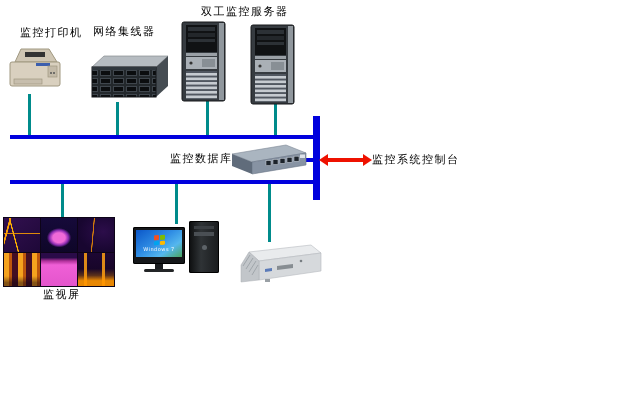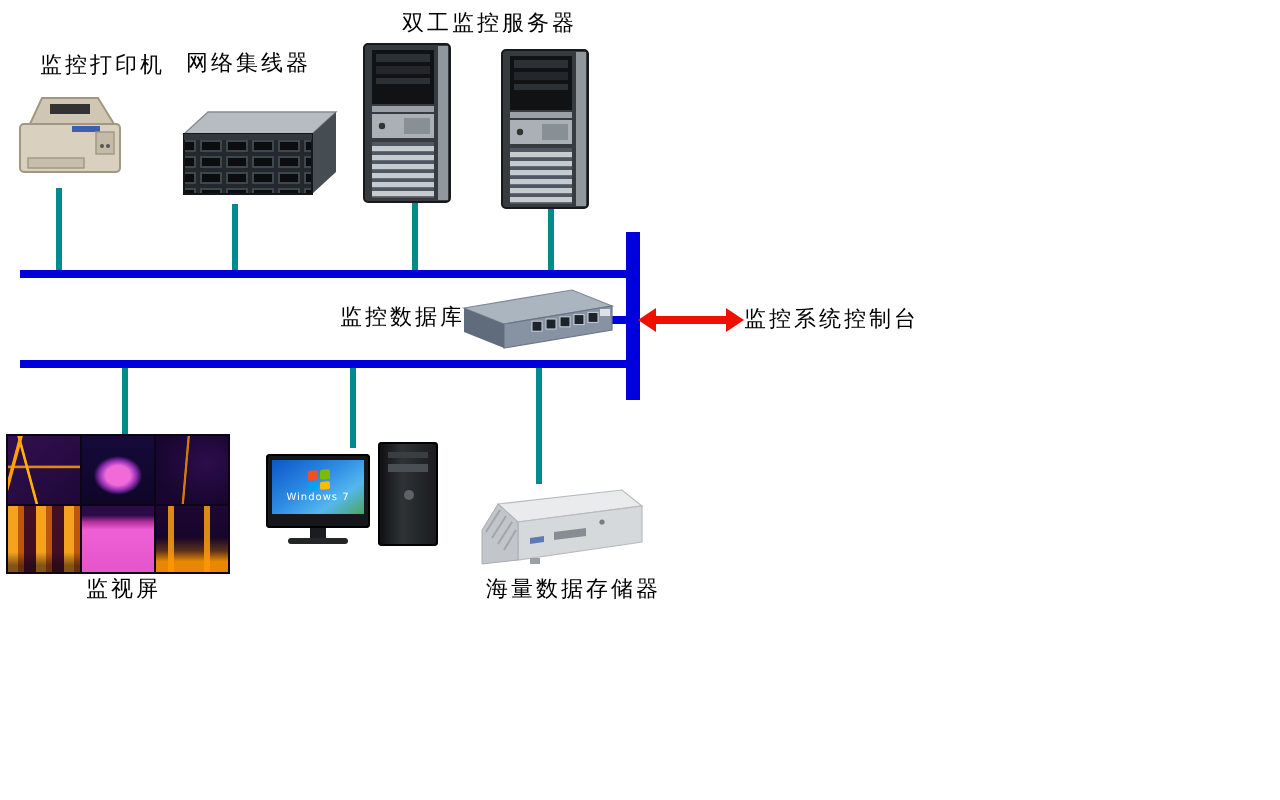--- a/index.html
+++ b/index.html
@@ -61,21 +61,20 @@
 <body>
 
 <div id="stage">
 
   <div class="lbl" style="left:20px;top:25px">监控打印机</div>
   <div class="lbl" style="left:93px;top:24px">网络集线器</div>
   <div class="lbl" style="left:201px;top:4px">双工监控服务器</div>
   <div class="lbl" style="left:170px;top:151px">监控数据库</div>
   <div class="lbl" style="left:372px;top:152px">监控系统控制台</div>
   <div class="lbl" style="left:43px;top:287px">监视屏</div>
-  <div class="lbl" style="left:243px;top:287px">海量数据存储器</div>
 
   <div class="hline" style="left:10px;top:135px;width:304px"></div>
   <div class="hline" style="left:10px;top:180px;width:304px"></div>
   <div class="vbar" style="left:313px;top:116px;height:84px"></div>
   <div class="hline" style="left:302px;top:158px;width:12px"></div>
 
   <div class="tline" style="left:28px;top:94px;height:41px"></div>
   <div class="tline" style="left:116px;top:102px;height:33px"></div>
   <div class="tline" style="left:206px;top:101px;height:34px"></div>
   <div class="tline" style="left:274px;top:104px;height:31px"></div>

